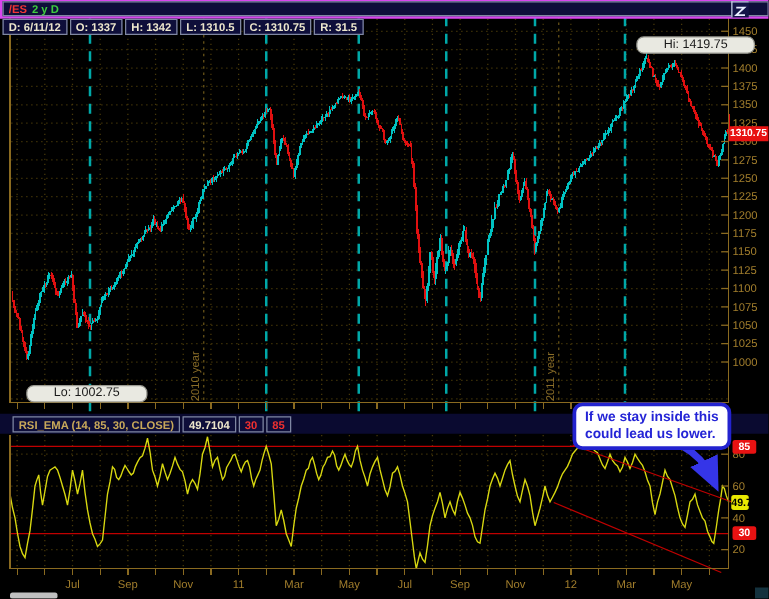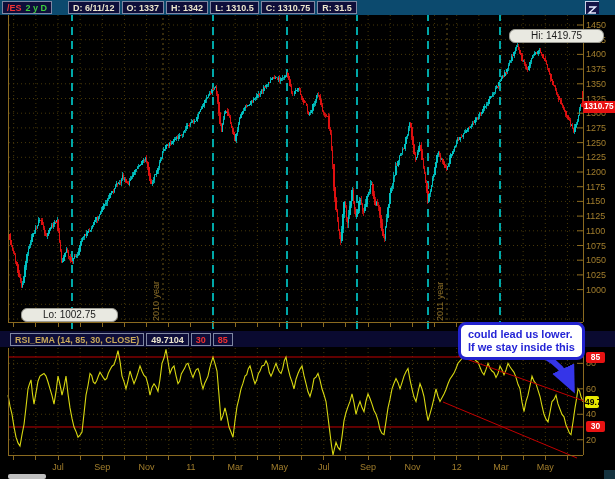--- a/index.html
+++ b/index.html
@@ -1,19 +1,19 @@
 <!DOCTYPE html>
 <html><head>
 <meta charset="utf-8">
 <style>
   html,body{margin:0;padding:0;background:#000;}
   .stage{position:relative;width:615px;height:479px;background:#000;overflow:hidden;
          font-family:"Liberation Sans",sans-serif;}
-  .topbar{position:absolute;left:0;top:0;width:100%;height:15px;background:#0c4a6e;
-          display:flex;gap:16px;padding:1px 0 0 2px;box-sizing:border-box;z-index:5;}
+  .topbar{position:absolute;left:0;top:0;width:100%;height:15px;background:#d946ef;
+          display:flex;gap:2px;padding:1px 0 0 2px;box-sizing:border-box;z-index:5;flex-direction:column;}
   .box{display:inline-flex;align-items:center;background:#0e0e3a;border:1px solid #7f87a2;
        padding:0 4px;height:11px;font-weight:bold;font-size:9px;color:#ece6cc;white-space:nowrap;}
   .sym{color:#f23535;margin-right:4px;}
   .tf{color:#3ecc3e;text-align:center;}
   .copyright{position:absolute;left:8px;top:15px;font-size:7.5px;color:#6b5c42;z-index:4;letter-spacing:.2px;}
   .chart-icon{position:absolute;left:585px;top:1px;width:13px;height:12px;background:#141448;
               border-top:1px solid #c8d0e8;border-left:1px solid #c8d0e8;z-index:6;cursor:pointer;}
   svg.canvas{position:absolute;left:0;top:0;z-index:1;}
   .rsibar{position:absolute;left:0;top:331px;width:100%;height:16px;background:#0a0a30;
           display:flex;gap:2px;padding:2px 0 0 10px;box-sizing:border-box;z-index:5;}
@@ -1313,19 +1313,19 @@
 
   <div class="pricebadge">1310.75</div>
   <div class="minibadge b85">85</div>
   <div class="bcur">49.71</div>
   <div class="minibadge b30">30</div>
 
   <div class="hilo hi">Hi: 1419.75</div>
   <div class="hilo lo">Lo: 1002.75</div>
 
   <div class="note">
+    <div>If we stay inside this</div>
     <div>could lead us lower.</div>
-    <div>If we stay inside this</div>
   </div>
 
   <div class="scrollthumb"></div>
   <div class="cornerbox"></div>
 </div>
 
 </body></html>

